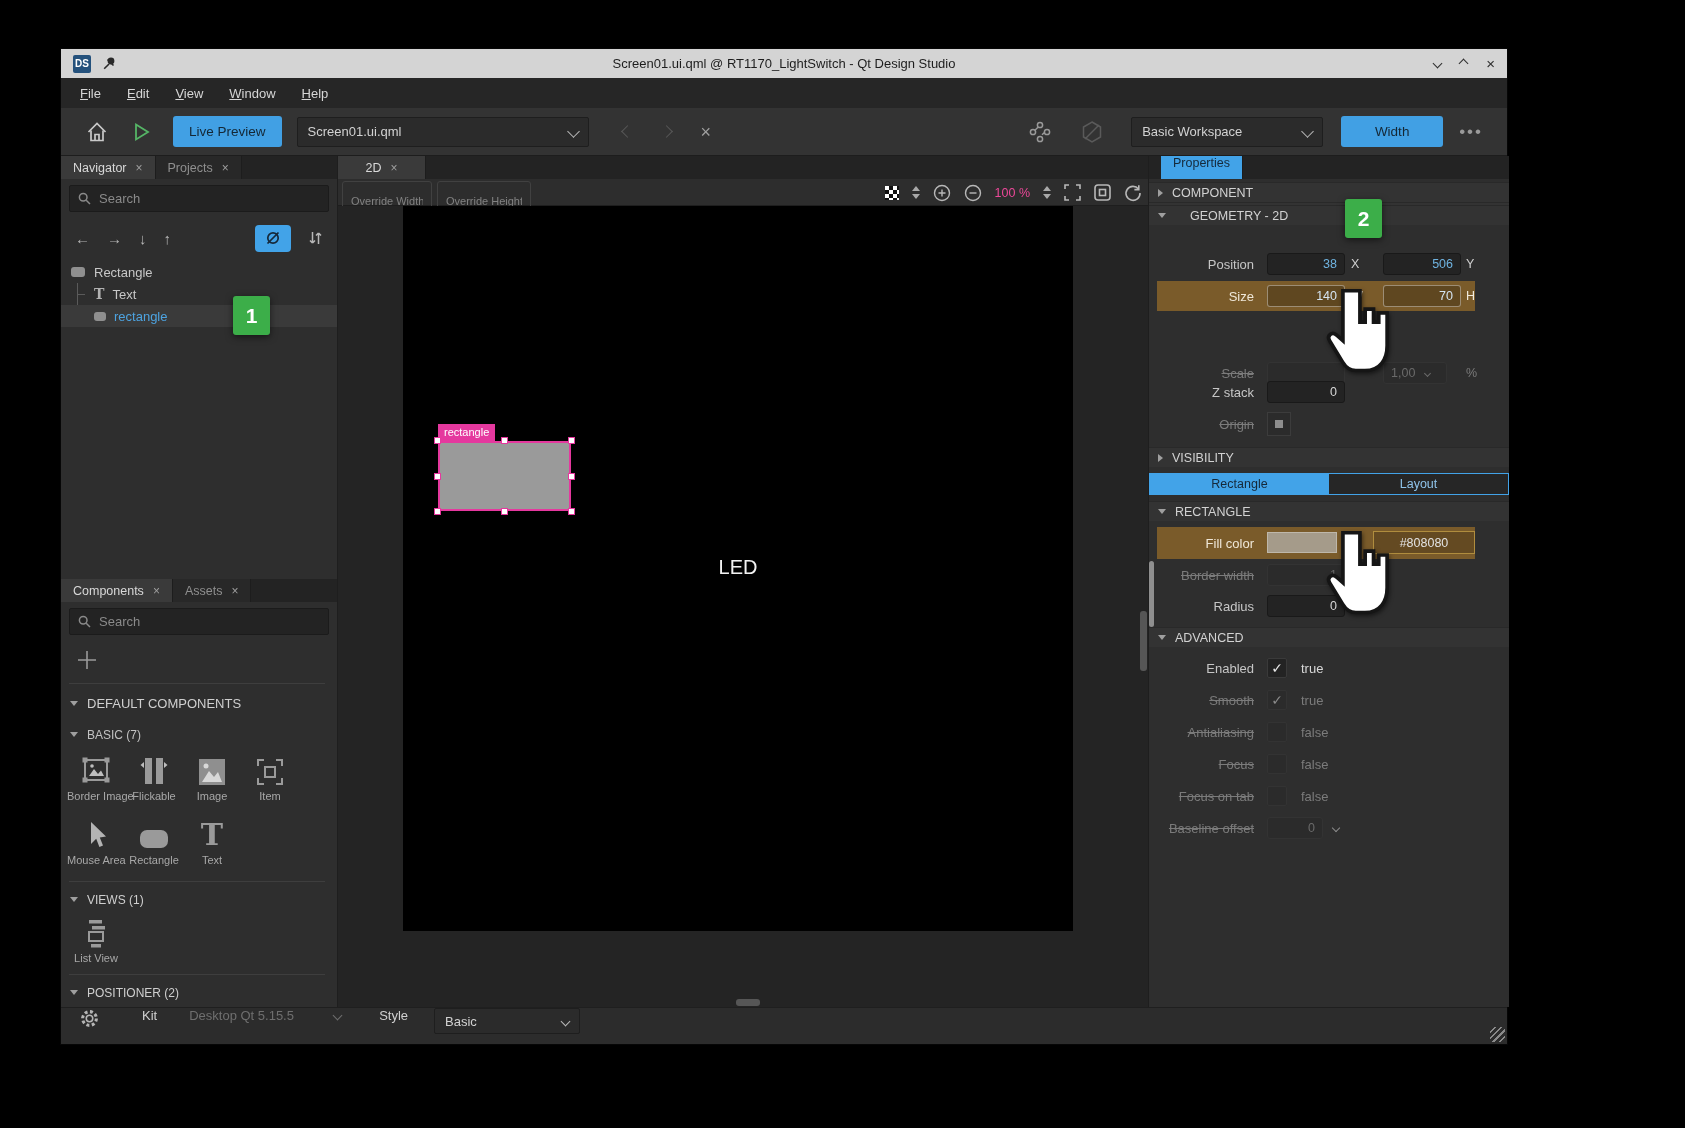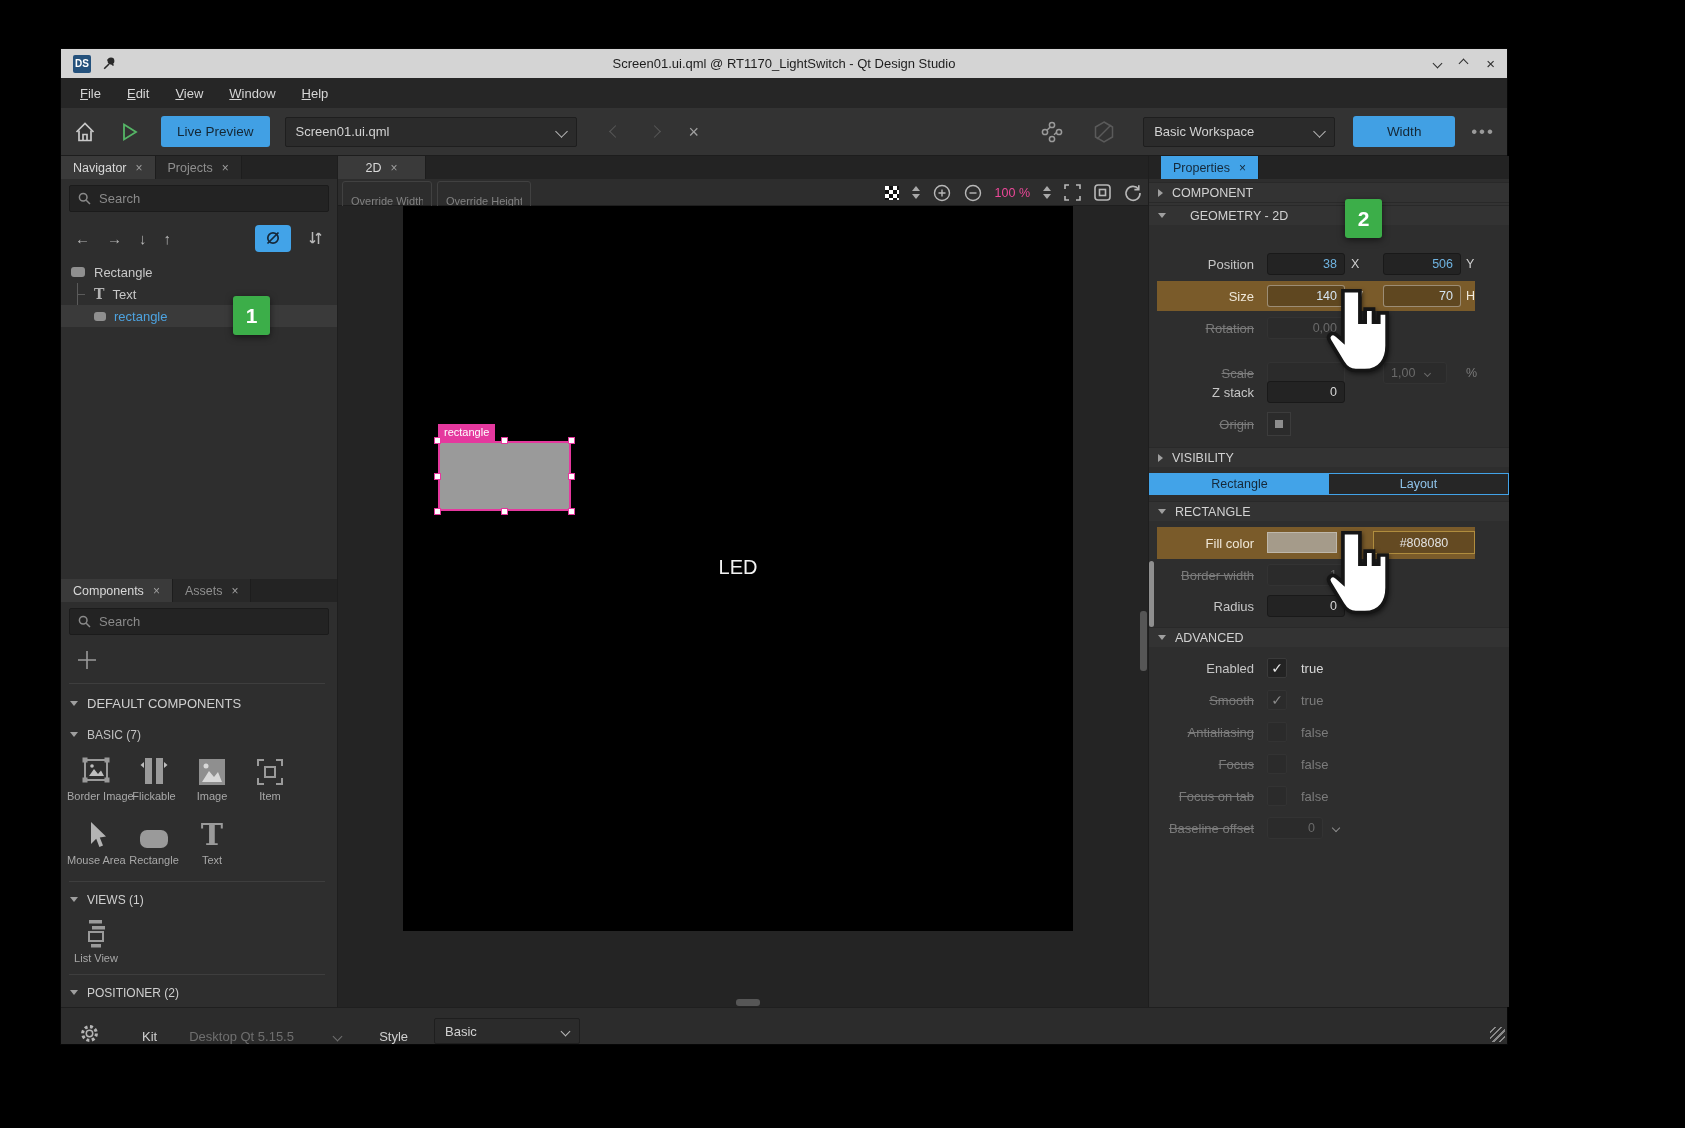--- a/index.html
+++ b/index.html
@@ -17,21 +17,21 @@
   .chev.up { transform: rotate(-135deg); }
   .chev.left { transform: rotate(135deg); }
   .chev.right { transform: rotate(-45deg); }
   .xglyph { color: #9f9f9f; font-size: 14px; line-height: 1; }
   .xglyph.dark { color: #2e2e2e; font-size: 15px; }
 
   
   .menubar { position: absolute; left: 0; top: 29px; width: 100%; height: 30px; background: #262626; display: flex; align-items: center; padding-left: 6px; }
   .menu-item { display: inline-block; color: #d6d6d6; font-size: 13px; padding: 0 13px; }
   .menu-item::first-letter { text-decoration: underline; }
-  .toolbar { position: absolute; left: 0; top: 59px; width: 100%; height: 48px; background: #333333; border-bottom: 1px solid #1d1d1d; display: flex; align-items: center; padding: 0 12px; }
+  .toolbar { position: absolute; left: 0; top: 59px; width: 100%; height: 48px; background: #333333; border-bottom: 1px solid #1d1d1d; display: flex; align-items: center; padding: 0 24px; }
   .tbtn-blue { height: 31px; background: #41a0e4; border-radius: 3px; color: #142735; font-size: 13.5px; display: flex; align-items: center; justify-content: center; padding: 0 16px; }
   .combo { height: 30px; background: #2b2b2b; border: 1px solid #1e1e1e; border-radius: 2px; display: flex; align-items: center; color: #d2d2d2; font-size: 13px; padding: 0 10px; }
   .combo .chev { margin-left: auto; }
   .icon-dim { opacity: .55; }
 
   
   .panel { position: absolute; top: 107px; bottom: 37px; background: #2e2e2e; }
   .tabrow { position: absolute; left: 0; top: 0; width: 100%; height: 23px; background: #232323; display: flex; }
   .tab { height: 23px; display: flex; align-items: center; gap: 9px; padding: 0 12px; font-size: 12.5px; color: #8f8f8f; background: #282828; border-right: 1px solid #1d1d1d; }
   .tab.active { background: #3a3a3a; color: #d8d8d8; }
@@ -100,21 +100,21 @@
   .advval { position: absolute; left: 144px; top: 0; height: 30px; display: flex; align-items: center; font-size: 13px; color: #d8d8d8; }
   .advval.dim { color: #7b7b7b; }
   .subtabs { position: absolute; left: 0; width: 100%; height: 22px; display: flex; border: 1px solid #42a3e8; background: #262626; }
   .subtab { flex: 1; display: flex; align-items: center; justify-content: center; font-size: 12.5px; color: #8fc3ea; }
   .subtab.active { background: #42a3e8; color: #16293a; }
   .swatch { position: absolute; left: 110px; top: 5px; width: 70px; height: 21px; background: #a59b8a; border: 1px solid rgba(255,255,255,.28); }
   .hexbox { position: absolute; left: 216px; top: 4px; width: 102px; height: 23px; border: 1px solid #b08d3e; background: rgba(0,0,0,.18); color: #e2e2e2; font-size: 12.5px; display: flex; align-items: center; justify-content: center; }
   .hand-cursor { position: absolute; width: 68px; height: 88px; z-index: 40; filter: drop-shadow(1px 2px 2px rgba(0,0,0,.5)); }
 
   
-  .statusbar { position: absolute; left: 0; right: 0; bottom: 0; height: 37px; background: #2c2c2c; border-top: 1px solid #1f1f1f; display: flex; align-items: flex-end; padding: 0 14px; }
+  .statusbar { position: absolute; left: 0; right: 0; bottom: 0; height: 37px; background: #2c2c2c; border-top: 1px solid #1f1f1f; display: flex; align-items: flex-start; padding: 0 14px; }
   .resize-grip { position: absolute; right: 2px; bottom: 2px; width: 15px; height: 15px; background: repeating-linear-gradient(135deg, transparent 0 3px, #8a8a8a 3px 4.5px); }
   svg { display: block; }
 </style>
 </head>
 <body>
 
 <div class="screen">
   <div class="window">
 
     <div class="titlebar">
@@ -455,21 +455,21 @@
             <span class="hnd" style="right:-6px; bottom:-6px;"></span>
           </div>
         </div>
         <div class="scroll-thumb" style="left:398px; bottom:1px; width:24px; height:7px;"></div>
         <div class="scroll-thumb" style="right:1px; top:405px; width:7px; height:60px;"></div>
       </div>
     </div>
 
     <div class="panel" style="left:1087px; width:361px; border-left:1px solid #1e1e1e;">
       <div class="tabrow">
-        <div class="tab blue" style="margin-left:12px;">
+        <div class="tab blue" style="margin-left:12px;flex-direction:column;">
           <span>Properties</span>
           <span class="xglyph">×</span>
         </div>
       </div>
 
       <div class="psec" style="top:26px;">
         <span class="tri-r"></span>
         <span>COMPONENT</span>
       </div>
       <div class="psec" style="top:46px;">
@@ -492,24 +492,20 @@
       </div>
 
       <div class="prow hl" style="top:125px;">
         <div class="plabel">Size</div>
         <div class="pfield" style="left:110px;">140</div>
         <div class="punit" style="left:194px;">W</div>
         <div class="pfield" style="left:226px;">70</div>
         <div class="punit" style="left:309px;">H</div>
       </div>
 
-      <div class="prow" style="top:157px;">
-        <div class="plabel off">Rotation</div>
-        <div class="pfield dis" style="left:110px;">0,00</div>
-      </div>
 
       <div class="prow" style="top:202px;">
         <div class="plabel off">Scale</div>
         <div class="pfield dis" style="left:110px;"></div>
         <div class="pfield dis" style="left:226px; width:64px; justify-content:flex-start; padding-left:7px; gap:10px;">
           <span>1,00</span>
           <span class="chev" style="width:5px;height:5px;border-color:#6a6a6a;"></span>
         </div>
         <div class="punit off" style="left:309px;">%</div>
       </div>

